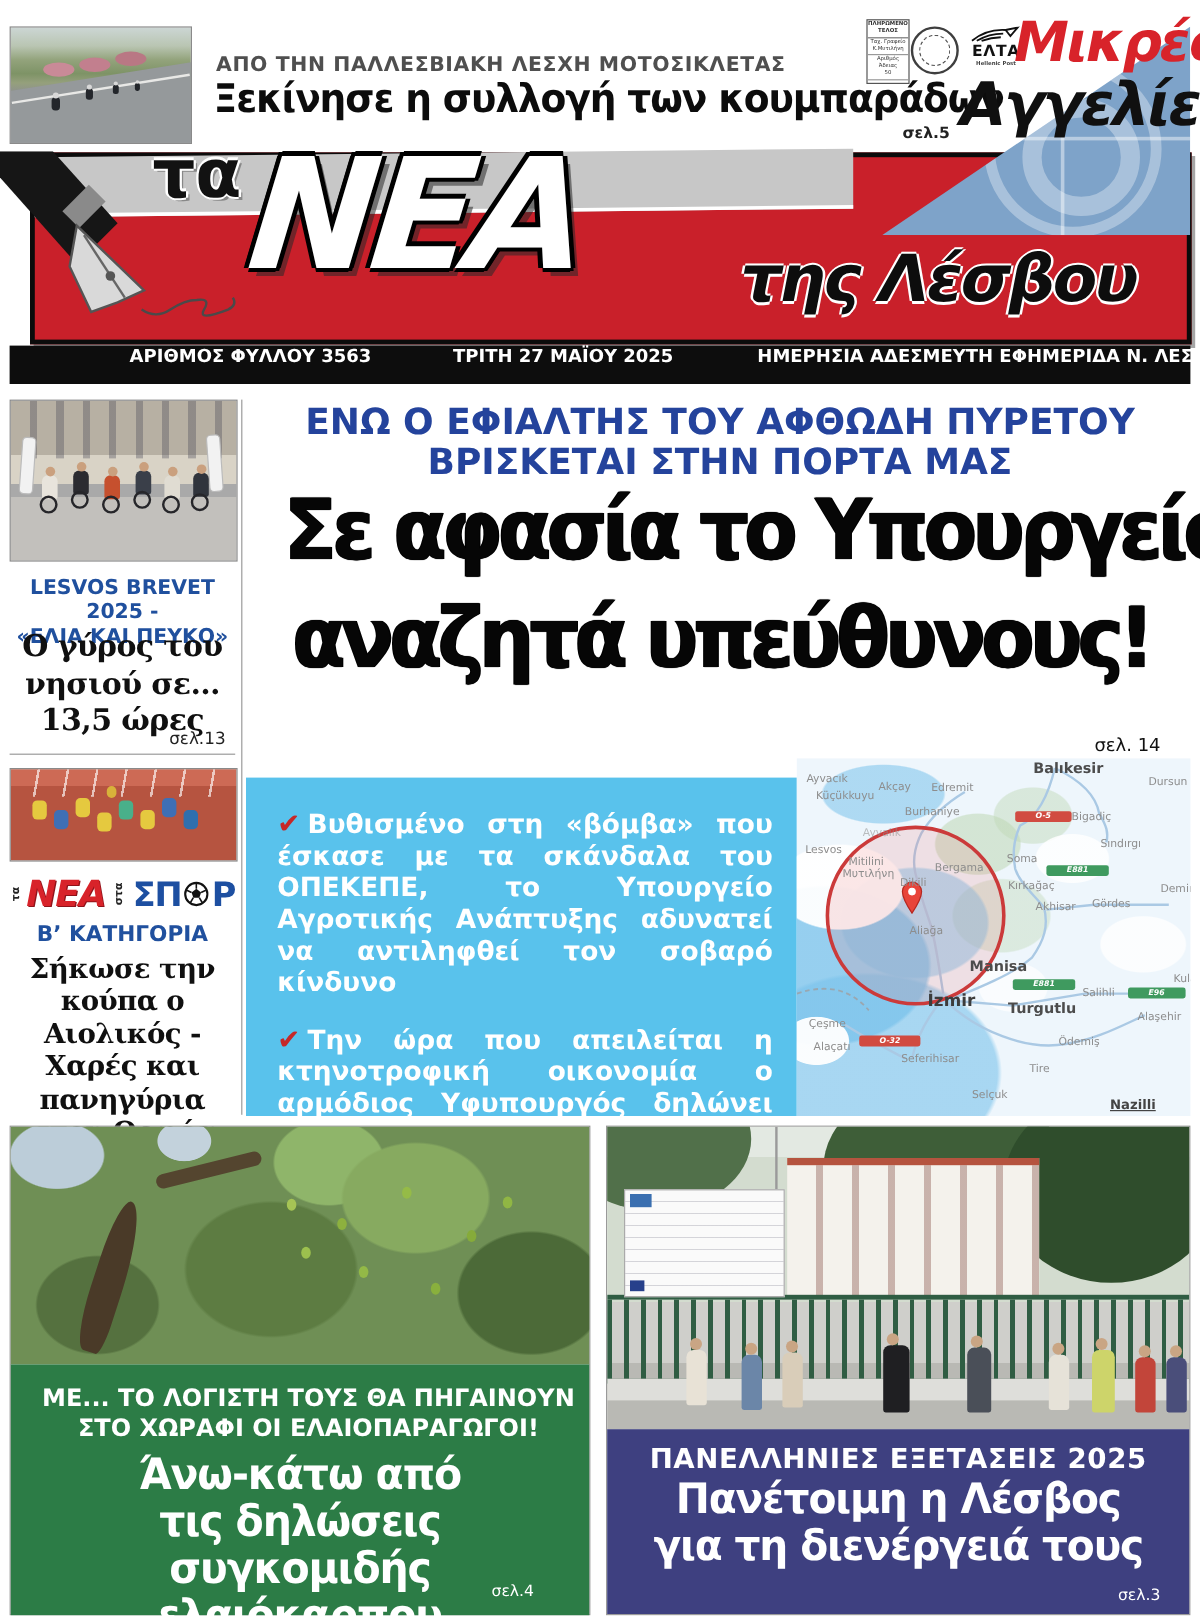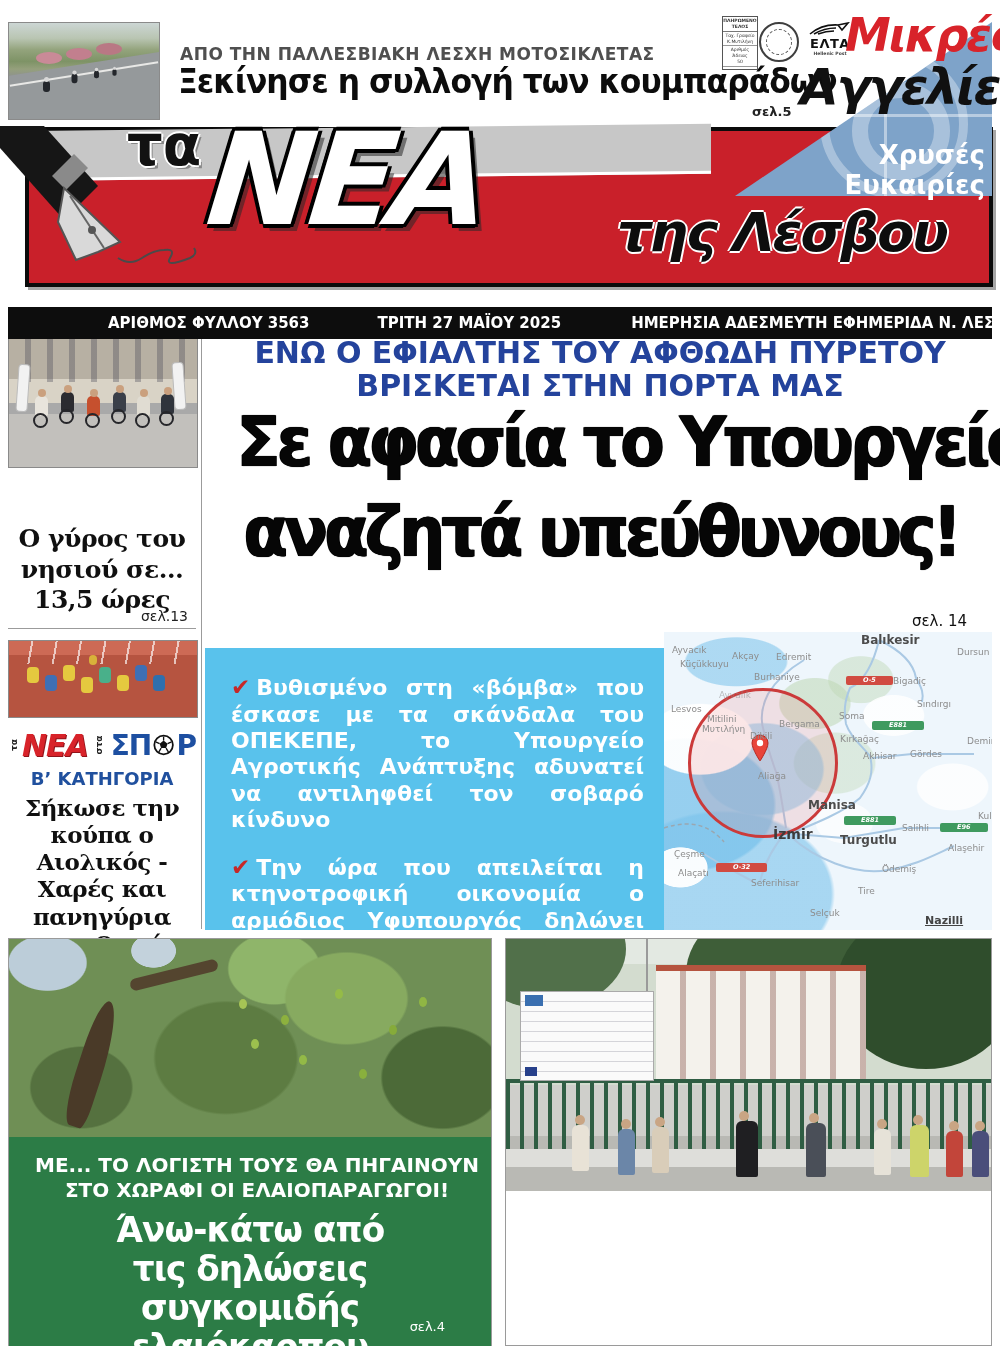--- a/index.html
+++ b/index.html
@@ -54,22 +54,22 @@
     text-shadow:-2px 0 #fff,2px 0 #fff,0 -2px #fff,0 2px #fff,3px 3px 0 #888;}
   .masthead-title{position:absolute;left:180px;top:-26px;font-size:128px;font-weight:900;font-style:italic;color:#fff;
     letter-spacing:-6px;z-index:6;transform:skewX(-6deg);
     text-shadow:-4px 0 #000,4px 0 #000,0 -4px #000,0 4px #000,-3px -3px #000,3px 3px #000,7px 7px 0 rgba(40,40,40,.55);}
   .masthead-suffix{position:absolute;left:588px;top:70px;font-size:54px;font-weight:900;font-style:italic;color:#0d0d0d;
     letter-spacing:-2px;z-index:6;
     text-shadow:-2px 0 #fff,2px 0 #fff,0 -2px #fff,0 2px #fff;}
   .pen-svg{left:0;top:126px;z-index:7;}
 
   
-  .info-bar{left:8px;top:288px;width:984px;height:32px;background:#0d0d0d;color:#fff;display:flex;align-items:center;
-    font-size:15px;font-weight:700;z-index:3;margin-top:19px;}
+  .info-bar{left:8px;top:288px;width:984px;height:32px;background:#0d0d0d;color:#fff;display:flex;
+    font-size:15px;font-weight:700;z-index:3;}
   .info-bar span{white-space:nowrap;}
   .ib1{margin-left:100px;} .ib2{margin-left:68px;} .ib3{margin-left:70px;}
 
   
   .sidebar-sep-v{left:201px;top:333px;width:1px;height:596px;background:#9b9b9b;}
   .cycling-photo{left:8px;top:333px;width:188px;height:133px;border:1px solid #8a8a8a;overflow:hidden;
     background:linear-gradient(180deg,#b7b0a3 0 34%,#d9d3c6 34% 52%,#a9a9a9 52% 60%,#c2c0bc 60% 100%);}
   .cyc-win{position:absolute;left:0;top:0;width:100%;height:36%;
     background:repeating-linear-gradient(90deg,transparent 0 16px,rgba(70,70,85,.35) 16px 22px);}
   .cyc-flag{position:absolute;width:10px;height:46px;background:#f2f2f2;border:1px solid #bbb;border-radius:4px;}
@@ -211,21 +211,20 @@
   </div>
 
   <div class="abs classified-panel">
     <div class="target-ring" style="left:120px;top:50px;width:130px;height:130px;"></div>
     <div class="target-ring" style="left:152px;top:82px;width:66px;height:66px;border-width:16px;"></div>
     <div class="target-cross-v" style="left:184px;top:30px;width:3px;height:166px;"></div>
     <div class="target-cross-v" style="left:100px;top:114px;width:192px;height:3px;"></div>
   </div>
   <div class="abs classified-word1">Μικρές</div>
   <div class="abs classified-word2">Αγγελίες</div>
-  <div class="abs classified-tag">Χρυσές Ευκαιρίες</div>
 
   <div class="abs masthead">
     <div class="masthead-gray"></div>
     <div class="masthead-prefix">τα</div>
     <div class="masthead-title">ΝΕΑ</div>
     <div class="masthead-suffix">της Λέσβου</div>
   </div>
   <svg class="abs pen-svg" width="210" height="160" viewBox="0 0 210 160">
     <polygon points="0,0 44,0 98,60 64,94 0,22" fill="#161616"></polygon>
     <polygon points="52,50 74,28 88,42 66,64" fill="#8a8a8a"></polygon>
@@ -247,20 +246,24 @@
   <div class="abs cycling-photo">
     <div class="cyc-win"></div>
     <div class="cyc-flag" style="left:8px;top:30px;transform:rotate(4deg);"></div>
     <div class="cyc-flag" style="left:164px;top:28px;transform:rotate(-4deg);"></div>
     <div class="cyclist" style="left:26px;top:62px;background:#e8e4dc;"></div>
     <div class="cyclist" style="left:52px;top:58px;background:#2b2b30;"></div>
     <div class="cyclist" style="left:78px;top:62px;background:#c6502e;"></div>
     <div class="cyclist" style="left:104px;top:58px;background:#3a3f49;"></div>
     <div class="cyclist" style="left:128px;top:62px;background:#e0dcd2;"></div>
     <div class="cyclist" style="left:152px;top:60px;background:#30343c;"></div>
+  </div>
+  <div class="abs brevet-kicker">
+    <span>LESVOS BREVET 2025 -</span><br>
+    <span>«ΕΛΙΑ ΚΑΙ ΠΕΥΚΟ»</span>
   </div>
   <div class="abs brevet-headline">Ο γύρος του νησιού σε… 13,5 ώρες</div>
   <div class="abs brevet-pageref">σελ.13</div>
   <div class="abs sidebar-sep-h"></div>
 
   <div class="abs football-photo">
     <div class="fb-lane"></div>
     <div class="player" style="left:18px;top:26px;background:#e5c93f;"></div>
     <div class="player" style="left:36px;top:34px;background:#3f6fb5;"></div>
     <div class="player" style="left:54px;top:24px;background:#e5c93f;"></div>
@@ -407,15 +410,23 @@
       <div class="pp" style="left:66px;top:186px;background:#e8e2d6;"></div>
       <div class="pp" style="left:112px;top:190px;background:#6b86a8;"></div>
       <div class="pp" style="left:146px;top:188px;background:#d9cdb9;"></div>
       <div class="pp" style="left:230px;top:182px;background:#1f1f22;width:22px;height:56px;"></div>
       <div class="pp" style="left:300px;top:184px;background:#4a4f58;width:20px;height:54px;"></div>
       <div class="pp" style="left:368px;top:190px;background:#e6e2d8;"></div>
       <div class="pp" style="left:404px;top:186px;background:#cdd46a;width:19px;height:52px;"></div>
       <div class="pp" style="left:440px;top:192px;background:#c2453a;"></div>
       <div class="pp" style="left:466px;top:192px;background:#4a4e7a;"></div>
     </div>
+    <div class="exam-box">
+      <div class="exam-kicker">ΠΑΝΕΛΛΗΝΙΕΣ ΕΞΕΤΑΣΕΙΣ 2025</div>
+      <div class="exam-headline">
+        <span>Πανέτοιμη η Λέσβος</span><br>
+        <span>για τη διενέργειά τους</span>
+      </div>
+      <div class="exam-pageref">σελ.3</div>
+    </div>
   </div>
 
 </div>
 
 </body></html>

